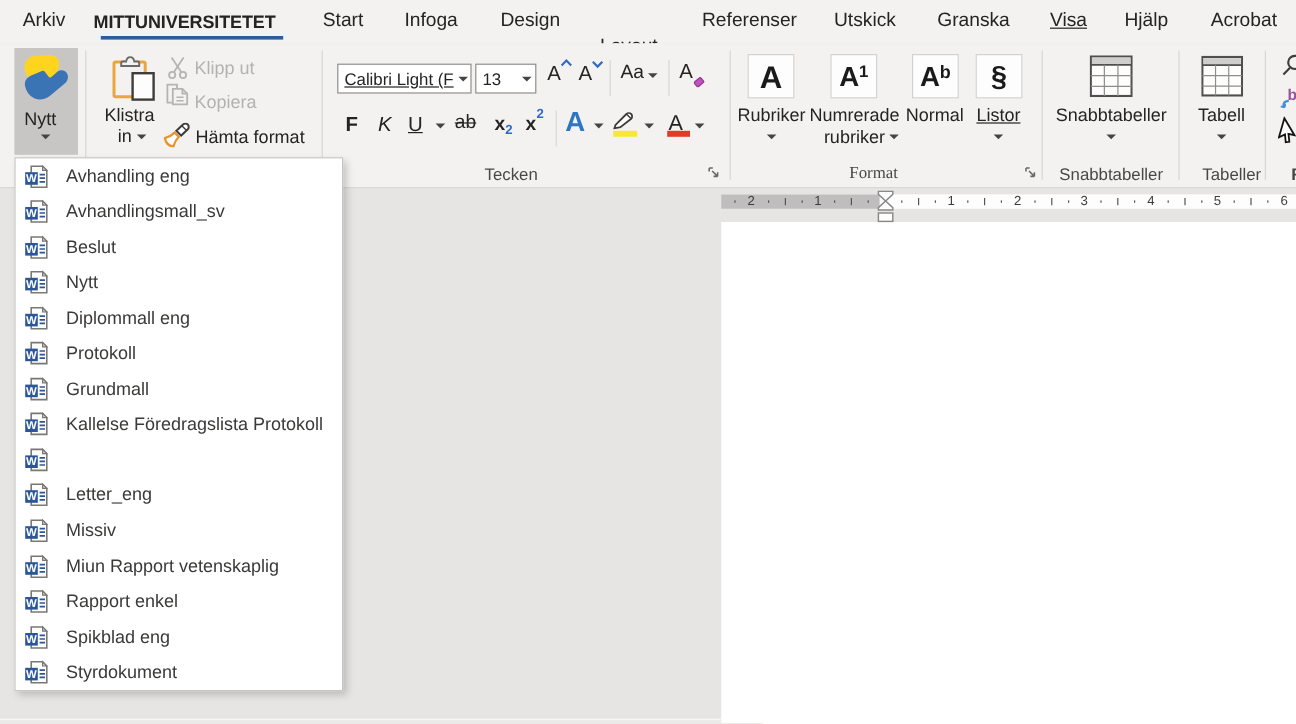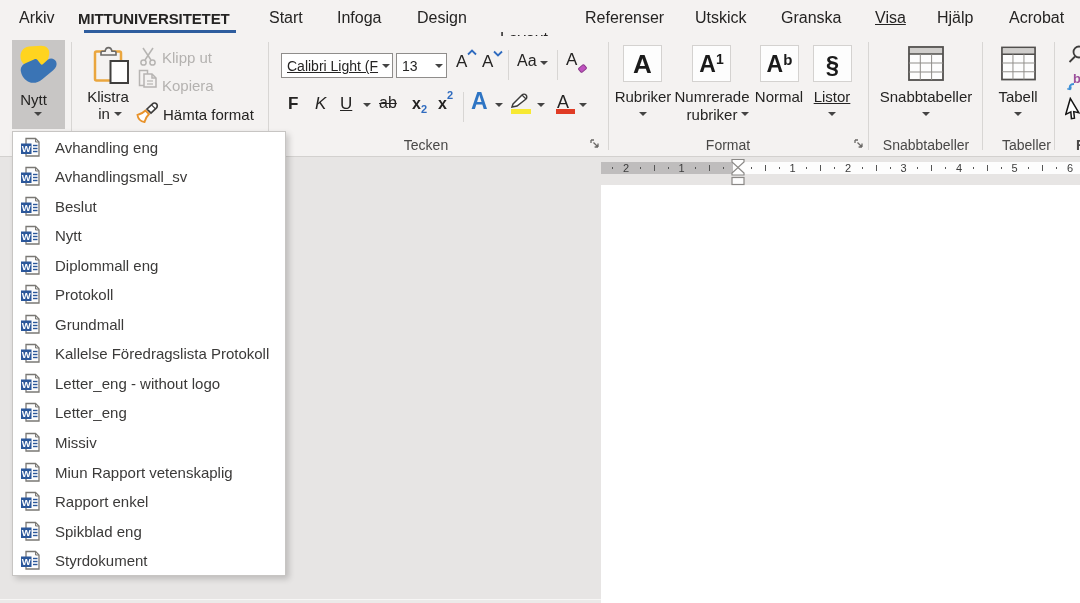--- a/index.html
+++ b/index.html
@@ -170,21 +170,21 @@
   <div class="rtxt" style="left:662px;width:100px;text-align:center;top:70px;">rubriker</div>
   <div class="dar" style="left:741px;top:76px;"></div>
 
   <div class="bigbox" style="left:760px;"><span style="font-size:23px;font-weight:bold;line-height:37px;">A</span><span style="font-size:15px;font-weight:bold;vertical-align:7px;">b</span></div>
   <div class="rtxt" style="left:739px;width:80px;text-align:center;top:52px;">Normal</div>
 
   <div class="bigbox" style="left:813px;"><span style="font-size:24px;font-weight:bold;line-height:37px;">§</span></div>
   <div class="rtxt" style="left:792px;width:80px;text-align:center;top:52px;text-decoration:underline;">Listor</div>
   <div class="dar" style="left:828px;top:76px;"></div>
 
-  <div class="glabel" style="left:608px;width:240px;text-align:center;">Format</div>
+  <div class="glabel" style="left:608px;width:240px;text-align:center;font-family:Liberation Serif, serif;">Format</div>
   <svg class="abs" width="10" height="10" style="left:854px;top:103px;" viewBox="0 0 10 10">
     <path d="M1 1 L1 4 M1 1 L4 1" stroke="#6a6866" stroke-width="1.3" fill="none"></path>
     <path d="M3.5 3.5 L8 8 M8 8 L8 4.6 M8 8 L4.6 8" stroke="#6a6866" stroke-width="1.3" fill="none"></path>
   </svg>
   <div class="vsep" style="left:868px;"></div>
 
   <svg class="abs" width="36" height="35" style="left:908px;top:10px;" viewBox="0 0 36 35">
     <rect x="1" y="1" width="34" height="33" fill="#fdfdfd" stroke="#514f4d" stroke-width="1.8"></rect>
     <rect x="2" y="2" width="32" height="6" fill="#d0cecc"></rect>
     <line x1="1" y1="8" x2="35" y2="8" stroke="#514f4d" stroke-width="1.4"></line>
@@ -392,21 +392,20 @@
   <path d="M6 1.5 h9.5 l3.5 3.5 v14 h-13 z" fill="#fdfdfd" stroke="#7a7874" stroke-width="1.3"></path>
   <path d="M15.5 1.5 v3.5 h3.5 z" fill="#d8d6d2" stroke="#7a7874" stroke-width="1"></path>
   <rect x="1" y="6.5" width="10.5" height="10.5" fill="#2b579a"></rect>
   <text x="6.2" y="14.8" font-size="9.5" font-weight="bold" fill="#fff" text-anchor="middle" font-family="Liberation Sans">W</text>
   <g stroke="#2b579a" stroke-width="1.4">
     <line x1="13" y1="8.5" x2="17.5" y2="8.5"></line>
     <line x1="13" y1="11.5" x2="17.5" y2="11.5"></line>
     <line x1="13" y1="14.5" x2="17.5" y2="14.5"></line>
   </g>
 </svg>
-      <span class="lbl">Letter_eng - without logo</span>
     </div>
     <div class="mi" style="top:266.45px;">
       <svg class="x" width="21" height="21" viewBox="0 0 21 21">
   <path d="M6 1.5 h9.5 l3.5 3.5 v14 h-13 z" fill="#fdfdfd" stroke="#7a7874" stroke-width="1.3"></path>
   <path d="M15.5 1.5 v3.5 h3.5 z" fill="#d8d6d2" stroke="#7a7874" stroke-width="1"></path>
   <rect x="1" y="6.5" width="10.5" height="10.5" fill="#2b579a"></rect>
   <text x="6.2" y="14.8" font-size="9.5" font-weight="bold" fill="#fff" text-anchor="middle" font-family="Liberation Sans">W</text>
   <g stroke="#2b579a" stroke-width="1.4">
     <line x1="13" y1="8.5" x2="17.5" y2="8.5"></line>
     <line x1="13" y1="11.5" x2="17.5" y2="11.5"></line>

